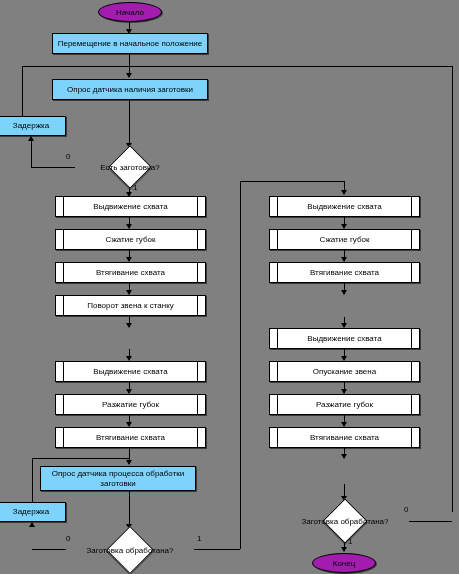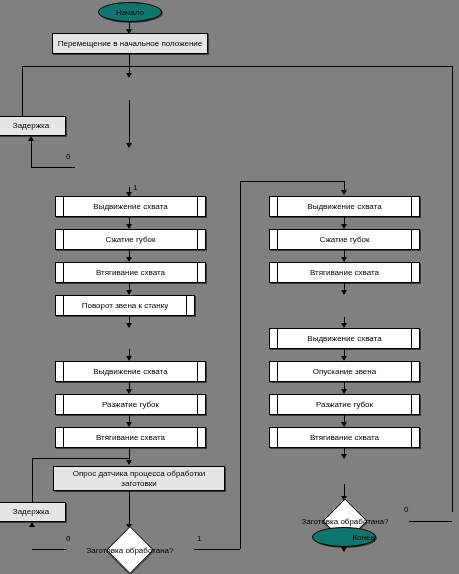--- a/index.html
+++ b/index.html
@@ -8,21 +8,21 @@
     background:#808080;
     font-family:"Liberation Sans", sans-serif;
     overflow:hidden;
   }
   #canvas{position:relative;width:459px;height:574px;}
 
   
   .node{position:absolute;box-sizing:border-box;}
 
   .proc{
-    background:#e5e5e5;
+    background:#7dd3fc;
     border:1px solid #000000;
     display:flex;align-items:center;justify-content:center;
     text-align:center;
     font-size:8px;color:#000;
     line-height:1.15;
     box-shadow:1px 1px 0 rgba(0,0,0,.55);
   }
 
   
   .subproc{
@@ -35,21 +35,21 @@
   }
   .subproc::before,.subproc::after{
     content:"";position:absolute;top:0;bottom:0;width:0;
     border-left:1px solid #000;
   }
   .subproc::before{left:7px;}
   .subproc::after{right:7px;}
   .subproc .lbl{padding:0 12px;}
 
   .term{
-    background:#0f766e;
+    background:#a21caf;
     border:1px solid #000000;
     border-radius:50%;
     display:flex;align-items:center;justify-content:center;
     font-size:8px;color:#000;
     box-shadow:1px 1px 0 rgba(0,0,0,.55);
   }
 
   
   .decision{position:absolute;}
   .decision .dia{
@@ -93,24 +93,31 @@
 
   <div class="ln lv" style="left:129px;top:54px;height:12px;"></div>
 
   <div class="ln lh" style="left:22px;top:66px;width:430px;"></div>
   <div class="ln lv" style="left:22px;top:66px;height:64px;"></div>
   <div class="ln lv" style="left:452px;top:66px;height:446px;"></div>
 
   <div class="ln lv" style="left:129px;top:66px;height:10px;"></div>
   <div class="arrow arr-down" style="left:126px;top:73px;"></div>
 
+  <div class="node proc" style="left:52px;top:79px;width:156px;height:21px;">
+    <span>Опрос датчика наличия заготовки</span>
+  </div>
 
   <div class="ln lv" style="left:129px;top:100px;height:46px;"></div>
   <div class="arrow arr-down" style="left:126px;top:143px;"></div>
 
+  <div class="decision" style="left:74px;top:147px;width:112px;height:40px;">
+    <div class="dia" style="width:29px;height:29px;"></div>
+    <div class="dlbl">Есть заготовка?</div>
+  </div>
 
   <div class="node proc" style="left:-4px;top:116px;width:70px;height:20px;">
     <span>Задержка</span>
   </div>
 
   <div class="ln lh" style="left:31px;top:167px;width:44px;"></div>
   <div class="ln lv" style="left:31px;top:140px;height:27px;"></div>
   <div class="arrow arr-up" style="left:28px;top:136px;"></div>
   <div class="elbl" style="left:66px;top:152px;">0</div>
 
@@ -129,21 +136,21 @@
   </div>
   <div class="ln lv" style="left:129px;top:250px;height:11px;"></div>
   <div class="arrow arr-down" style="left:126px;top:257px;"></div>
 
   <div class="node subproc" style="left:55px;top:262px;width:151px;height:21px;">
     <span class="lbl">Втягивание схвата</span>
   </div>
   <div class="ln lv" style="left:129px;top:283px;height:11px;"></div>
   <div class="arrow arr-down" style="left:126px;top:290px;"></div>
 
-  <div class="node subproc" style="left:55px;top:295px;width:140px;height:21px;">
+  <div class="node subproc" style="left:55px;top:295px;width:151px;height:21px;">
     <span class="lbl">Поворот звена к станку</span>
   </div>
   <div class="ln lv" style="left:129px;top:316px;height:11px;"></div>
   <div class="arrow arr-down" style="left:126px;top:323px;"></div>
 
   <div class="ln lv" style="left:129px;top:349px;height:11px;"></div>
   <div class="arrow arr-down" style="left:126px;top:356px;"></div>
 
   <div class="node subproc" style="left:55px;top:361px;width:151px;height:21px;">
     <span class="lbl">Выдвижение схвата</span>
@@ -159,21 +166,21 @@
 
   <div class="node subproc" style="left:55px;top:427px;width:151px;height:21px;">
     <span class="lbl">Втягивание схвата</span>
   </div>
 
   <div class="ln lv" style="left:129px;top:448px;height:15px;"></div>
   <div class="ln lh" style="left:32px;top:458px;width:97px;"></div>
   <div class="ln lv" style="left:32px;top:458px;height:59px;"></div>
   <div class="arrow arr-down" style="left:126px;top:460px;"></div>
 
-  <div class="node proc" style="left:53px;top:466px;width:172px;height:25px;">
+  <div class="node proc" style="left:40px;top:466px;width:156px;height:25px;">
     <span>Опрос датчика процесса обработки заготовки</span>
   </div>
 
   <div class="ln lv" style="left:129px;top:491px;height:36px;"></div>
   <div class="arrow arr-down" style="left:126px;top:524px;"></div>
 
   <div class="node proc" style="left:-4px;top:502px;width:70px;height:20px;">
     <span>Задержка</span>
   </div>
   <div class="arrow arr-up" style="left:29px;top:522px;"></div>
@@ -247,17 +254,17 @@
     <div class="dlbl">Заготовка обработана?</div>
   </div>
 
   <div class="ln lh" style="left:409px;top:521px;width:43px;"></div>
   <div class="elbl" style="left:404px;top:505px;">0</div>
 
   <div class="ln lv" style="left:344px;top:542px;height:9px;"></div>
   <div class="arrow arr-down" style="left:341px;top:547px;"></div>
   <div class="elbl" style="left:348px;top:537px;">1</div>
 
-  <div class="node term" style="left:312px;top:527px;width:64px;height:20px;justify-content:flex-end;">
+  <div class="node term" style="left:312px;top:553px;width:64px;height:20px;">
     <span>Конец</span>
   </div>
 
 </div>
 
 </body></html>

